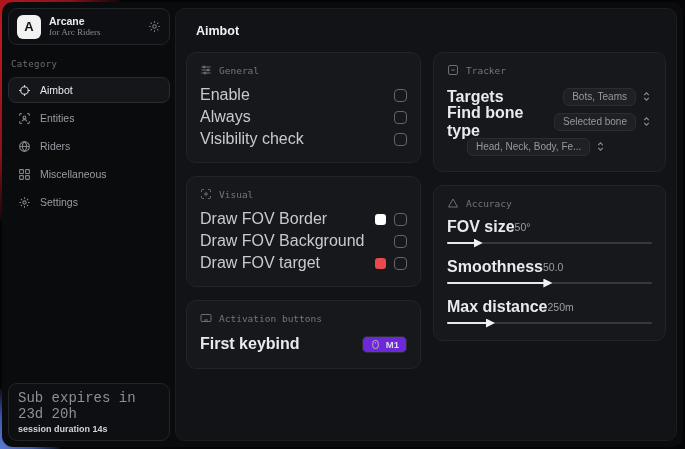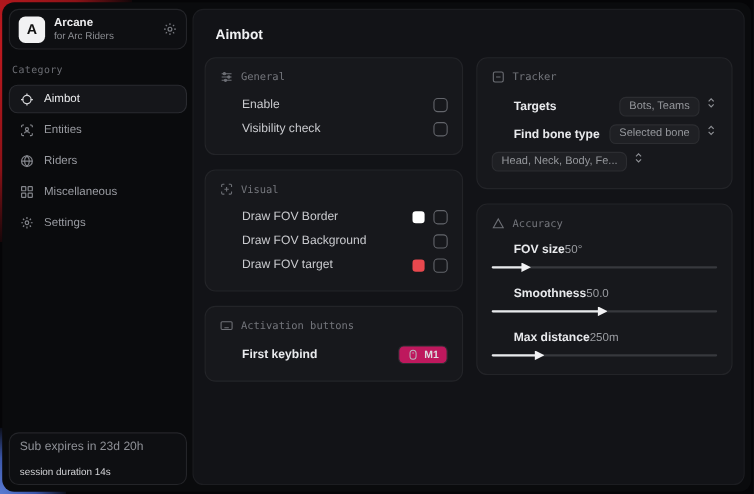--- a/index.html
+++ b/index.html
@@ -18,64 +18,64 @@
   .window { position:absolute; inset:2px; background:#0a0b0d; border-radius:11px; overflow:hidden; }
 
   
   .sidebar { position:absolute; left:6px; top:6px; bottom:6px; width:162px; display:flex; flex-direction:column; }
   .logo-card { display:flex; align-items:center; gap:8px; border:1px solid #242529; background:#0e0f12;
     border-radius:9px; padding:6px 8px; height:37px; }
   .logo-badge { width:24px; height:24px; background:#f2f2f3; border-radius:6px; display:flex;
     align-items:center; justify-content:center; font-weight:bold; font-size:13px; color:#111; }
   .logo-text { flex:1; line-height:1.15; }
   .logo-title { font-size:10.5px; font-weight:bold; color:#ececee; }
-  .logo-sub { font-size:9px; color:#8b8d92; }
+  .logo-sub { font-size:9px; color:#8b8d92;font-family:Liberation Serif, serif; }
   .logo-gear { color:#7a7c82; display:flex; }
 
   .category-label { font-family:"DejaVu Sans Mono", monospace; font-size:9px; color:#6b6d73;
     margin:14px 0 8px 3px; letter-spacing:.04em; }
 
   .nav { display:flex; flex-direction:column; gap:2px; }
   .nav-item { display:flex; align-items:center; gap:9px; height:26px; padding:0 9px; border-radius:8px;
     font-size:10.5px; color:#9a9ca2; border:1px solid transparent; cursor:pointer; }
   .nav-item .nicon { display:flex; color:#84868c; }
   .nav-item.active { background:#15161a; border-color:#2a2b30; color:#e9eaec; }
   .nav-item.active .nicon { color:#d6d7da; }
 
   .sidebar-spacer { flex:1; }
   .sub-card { border:1px solid #242529; background:#0e0f12; border-radius:9px; padding:6px 9px; }
-  .sub-line1 { font-family:Liberation Sans, sans-serif; font-size:11px; color:#8e9096; margin-bottom:12px; }
-  .sub-line2 { font-size:9px; font-weight:normal; color:#d2d3d6; }
+  .sub-line1 { font-family:Liberation Mono, monospace; font-size:14px; color:#8e9096; margin-bottom:2px; }
+  .sub-line2 { font-size:9px; font-weight:bold; color:#d2d3d6; }
 
   
   .main { position:absolute; left:173px; top:6px; right:6px; bottom:6px; background:#121317;
     border:1px solid #1c1d21; border-radius:10px; overflow:hidden; }
   .page-title { font-size:12.5px; font-weight:bold; color:#f0f1f3; padding:15px 0 0 20px; }
   .columns { display:flex; gap:12px; padding:14px 10px 0 10px; align-items:flex-start; }
   .col-left { width:240px; display:flex; flex-direction:column; gap:13px; }
   .col-right { width:238px; display:flex; flex-direction:column; gap:13px; }
 
   .card { background:#17181c; border:1px solid #232428; border-radius:10px; padding:11px 13px 12px 13px; }
   .card-header { display:flex; align-items:center; gap:7px; margin-bottom:8px;
     font-family:"DejaVu Sans Mono", monospace; font-size:9.5px; color:#74767c; }
   .card-header .hicon { display:flex; color:#6d6f75; }
 
   .row { display:flex; align-items:center; justify-content:space-between; height:22px; }
-  .row-label { font-size:11px; color:#c9cace;margin-left:20px; }
+  .row-label { font-size:16px; color:#c9cace; }
   .row-label.strong { font-weight:bold; color:#e9eaed; }
   .row-right { display:flex; align-items:center; gap:8px; }
 
   .checkbox { width:13px; height:13px; border:1.5px solid #63656b; border-radius:4px; background:transparent; cursor:pointer; }
   .swatch { width:11px; height:11px; border-radius:3px; cursor:pointer; }
 
-  .key-pill { display:flex; align-items:center; gap:5px; background:#be185d; border:1px solid #2c2d31;
+  .key-pill { display:flex; align-items:center; gap:5px; background:#6d28d9; border:1px solid #2c2d31;
     border-radius:5px; padding:2px 7px; font-size:9.5px; font-weight:bold; color:#dcdde0; cursor:pointer; }
   .key-pill .micon { display:flex; color:#b9babf; }
 
-  .select-wrap { display:flex; align-items:flex-start; gap:5px; }
+  .select-wrap { display:flex; align-items:center; gap:5px;margin-left:20px; }
   .select-pill { background:#1f2024; border:1px solid #2c2d31; border-radius:6px; padding:2.5px 8px;
     font-size:10px; color:#96989d; white-space:nowrap; max-width:158px; overflow:hidden;
     text-overflow:ellipsis; cursor:pointer; }
   .unfold { display:flex; color:#8d8f94; cursor:pointer; }
 
   .acc-row { margin-bottom:9px; }
   .acc-row:last-child { margin-bottom:0; }
   .acc-top { display:flex; align-items:center; height:20px; }
   .acc-value { font-size:10.5px; color:#9b9da2; }
   .slider { position:relative; height:10px; margin-top:1px; cursor:pointer; }
@@ -185,20 +185,24 @@
                   <circle cx="10" cy="18" r="2" fill="currentColor"></circle>
                 </svg>
             </span>
             <span>General</span>
           </div>
           <div class="row">
             <span class="row-label">Enable</span>
             <span class="checkbox"></span>
           </div>
           <div class="row">
+            <span class="row-label">Always</span>
+            <span class="checkbox"></span>
+          </div>
+          <div class="row">
             <span class="row-label">Visibility check</span>
             <span class="checkbox"></span>
           </div>
         </div>
 
         <div class="card">
           <div class="card-header">
             <span class="hicon">
               <svg width="12" height="12" viewBox="0 0 24 24" fill="none" stroke="currentColor" stroke-width="2">
                   <path d="M3 8V5a2 2 0 0 1 2-2h3M16 3h3a2 2 0 0 1 2 2v3M21 16v3a2 2 0 0 1-2 2h-3M8 21H5a2 2 0 0 1-2-2v-3M12 8v8M8 12h8"></path>

